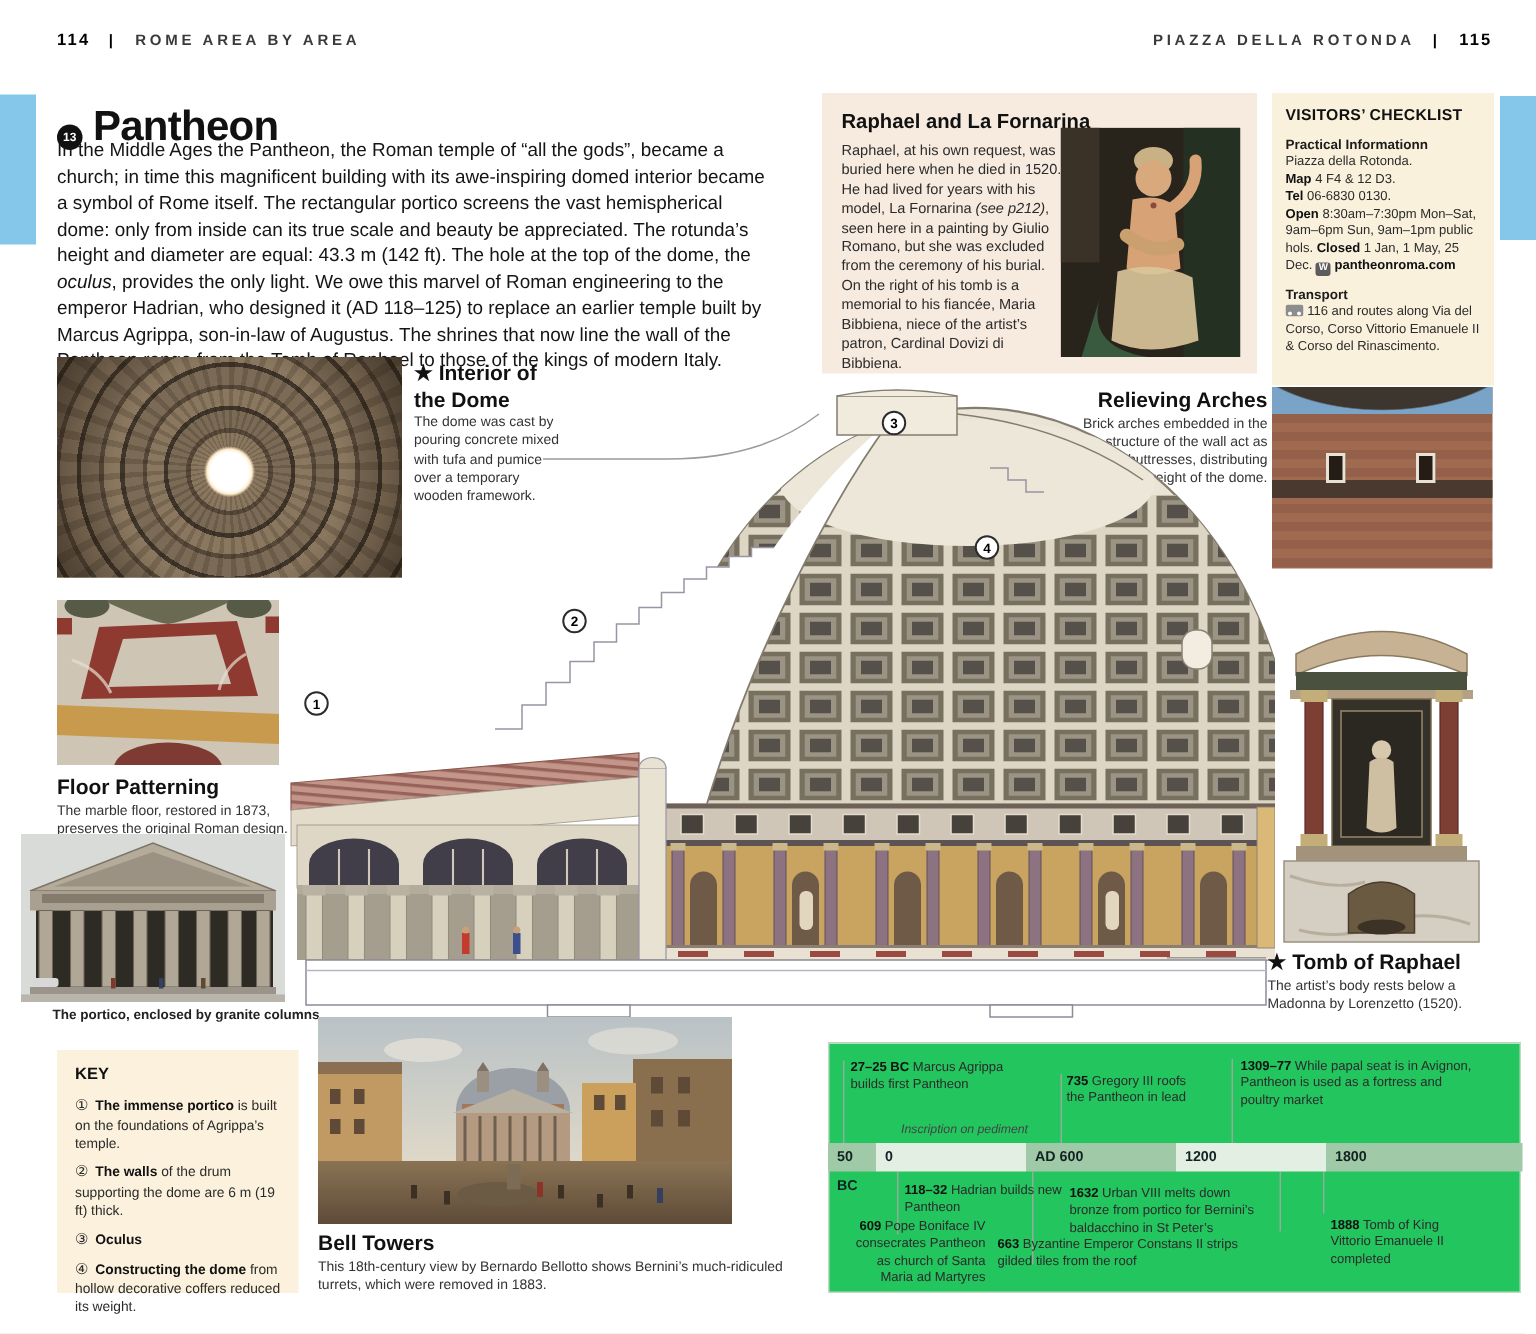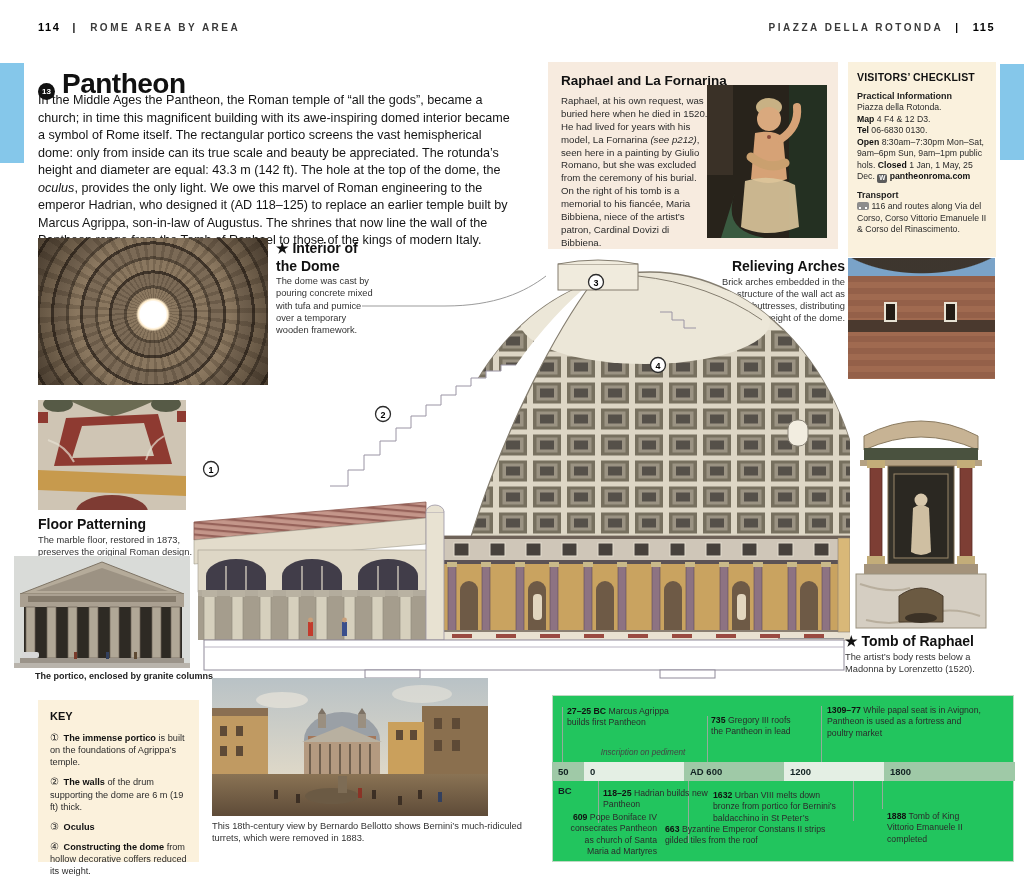--- a/index.html
+++ b/index.html
@@ -486,20 +486,21 @@
           <rect x="84" y="116" width="4" height="9"></rect>
       <rect x="160" y="112" width="4" height="9"></rect>
           <rect x="186" y="118" width="4" height="9"></rect>
       <rect x="206" y="112" width="4" height="9"></rect>
         </g>
       <rect x="146" y="110" width="4" height="10" fill="#8a3326"></rect>
       <rect x="226" y="114" width="4" height="10" fill="#33405e"></rect>
     </svg>
   </div>
   <div id="bellotto-caption">
+    <div class="cap-title">Bell Towers</div>
     <div class="cap-body">This 18th-century view by Bernardo Bellotto shows Bernini’s much-ridiculed turrets, which were removed in 1883.</div>
   </div>
 
   <div id="tomb-photo" class="photo">
     <svg width="150" height="226" viewBox="0 0 150 226">
       <path d="M18,32 Q75,2 132,32 L132,46 Q75,20 18,46 Z" fill="#c7b394" stroke="#8a7a5f" stroke-width="1"></path>
       <rect x="18" y="44" width="114" height="14" fill="#4a523f"></rect>
       <rect x="14" y="56" width="122" height="6" fill="#b4a183"></rect>
       <rect x="42" y="62" width="66" height="98" fill="#35322a" stroke="#7c6a4f"></rect>
       <rect x="48" y="70" width="54" height="84" fill="#2b2822" stroke="#9a8668" stroke-width="1"></rect>
@@ -542,20 +543,20 @@
     <div id="insc-caption">Inscription on pediment</div>
 
     <div id="timeline-bar">
       <div class="tseg dark" style="width:32px"><span>50 BC</span></div>
       <div class="tseg light" style="width:100px"><span>0</span></div>
       <div class="tseg dark" style="width:100px"><span>AD 600</span></div>
       <div class="tseg light" style="width:100px"><span>1200</span></div>
       <div class="tseg dark" style="width:131px"><span>1800</span></div>
     </div>
 
-    <div class="tl-event" id="ev-b0"><b>118–25</b><span> Hadrian builds new Pantheon</span></div>
+    <div class="tl-event" id="ev-b0"><b>118–32</b><span> Hadrian builds new Pantheon</span></div>
     <div class="tl-event" id="ev-b1"><b>609</b><span> Pope Boniface IV consecrates Pantheon as church of Santa Maria ad Martyres</span></div>
     <div class="tl-event" id="ev-b2"><b>1632</b><span> Urban VIII melts down bronze from portico for Bernini’s baldacchino in St Peter’s</span></div>
     <div class="tl-event" id="ev-b3"><b>663</b><span> Byzantine Emperor Constans II strips gilded tiles from the roof</span></div>
     <div class="tl-event" id="ev-b4"><b>1888</b><span> Tomb of King Vittorio Emanuele II completed</span></div>
   </div>
 
 </div>
 
 </body></html>

